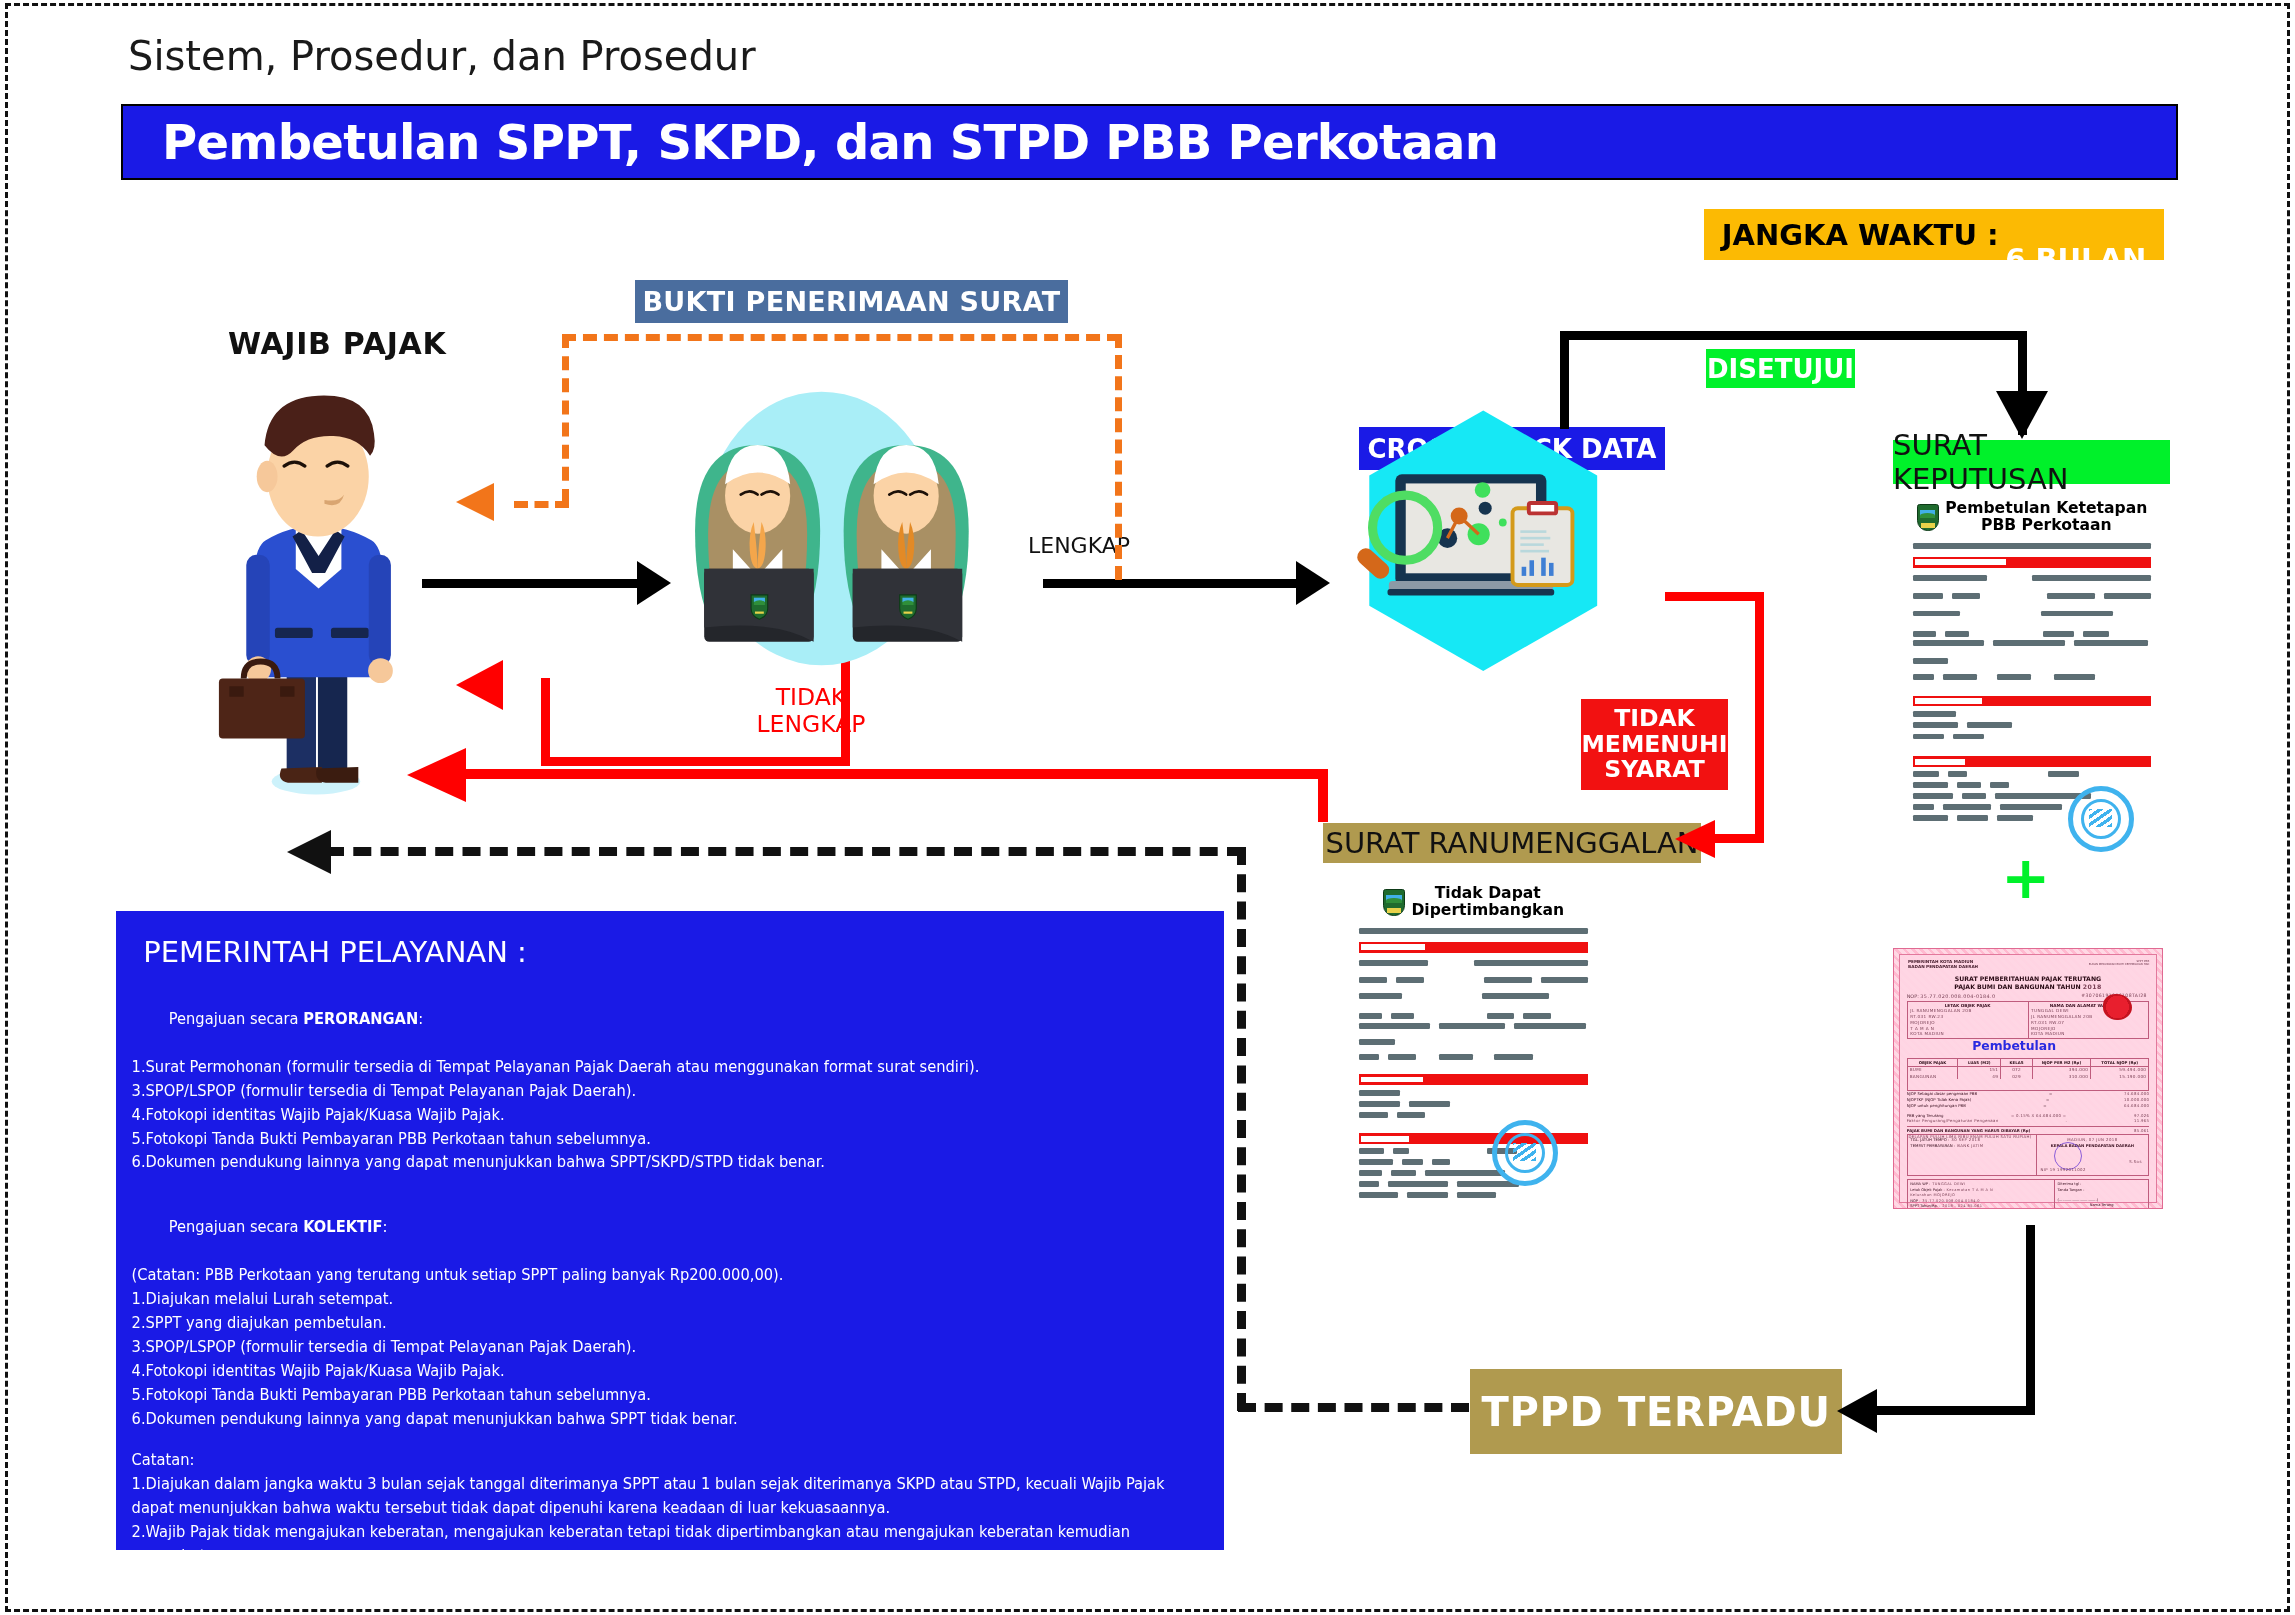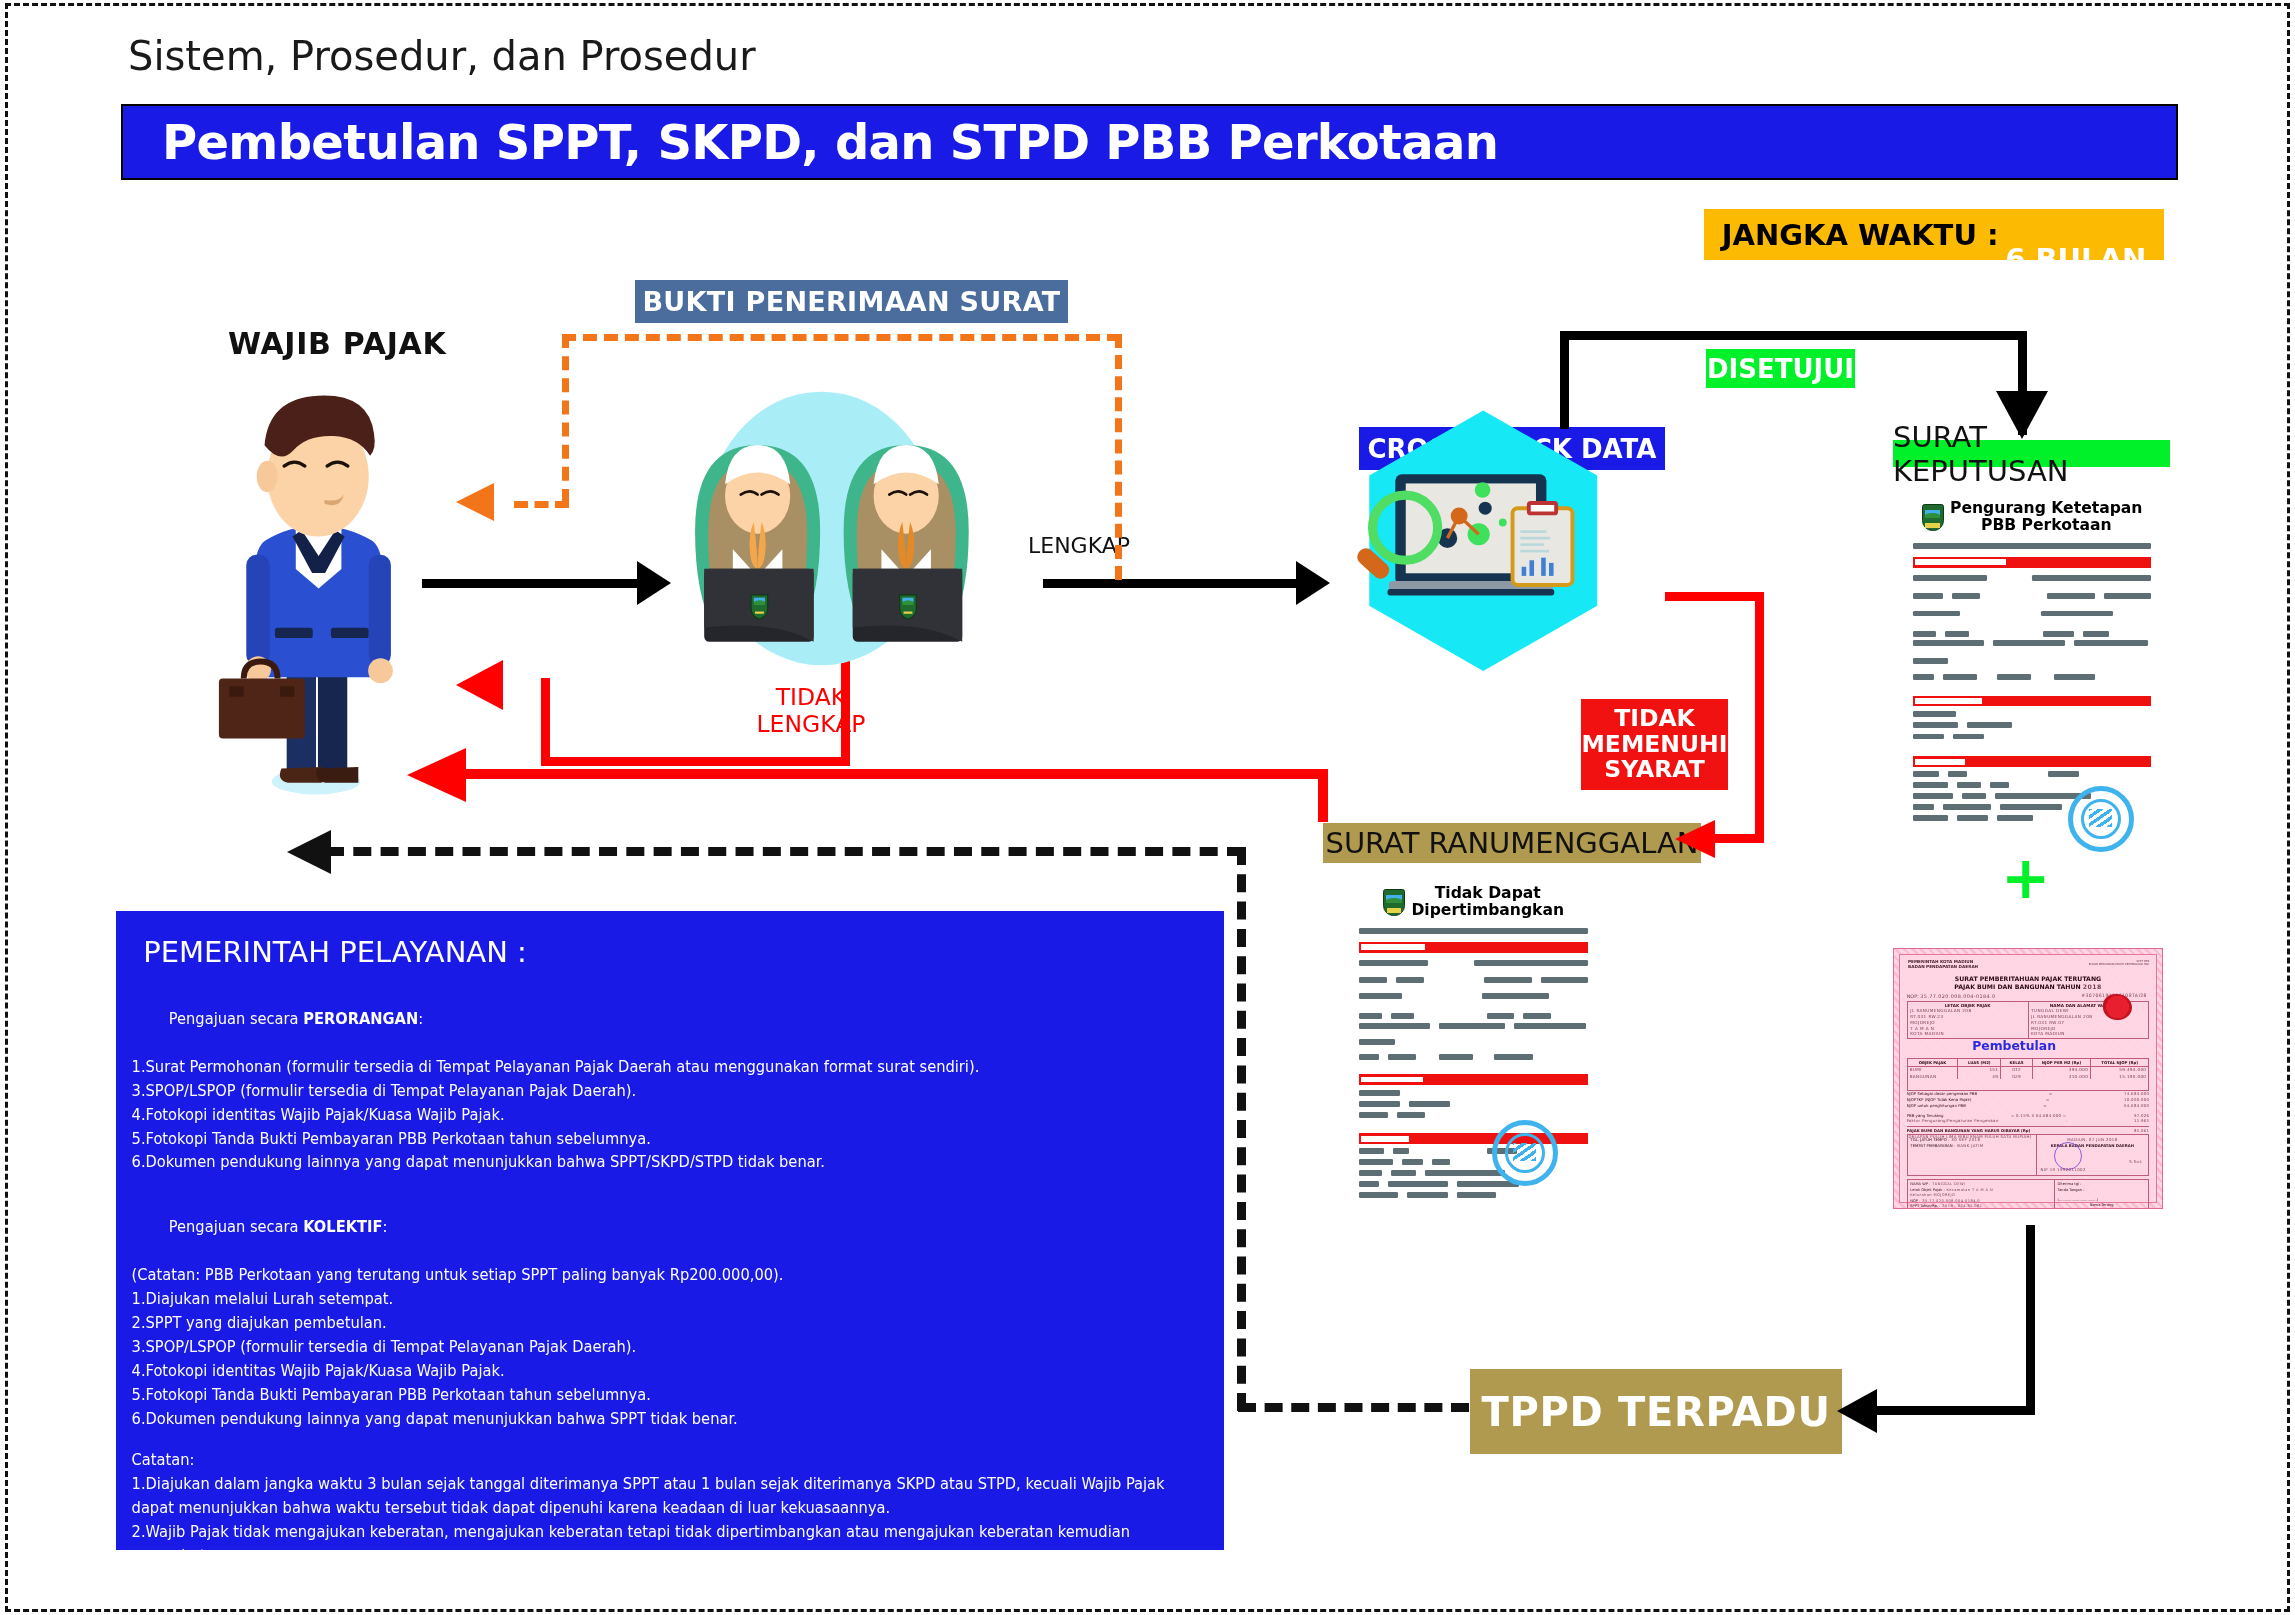--- a/index.html
+++ b/index.html
@@ -30,21 +30,21 @@
   .lab{display:flex;align-items:center;justify-content:center;
        font-family:"DejaVu Sans",sans-serif;}
   #wajib-pajak{left:228px;top:326px;font-size:30px;font-weight:bold;color:#111;
        letter-spacing:0.7px;}
   #bukti{left:635px;top:280px;width:433px;height:43px;background:#4a6d9e;
        color:#fff;font-size:27px;font-weight:bold;letter-spacing:0.3px;}
   #cross-check{left:1359px;top:427px;width:306px;height:43px;background:#1a1ae6;
        color:#fff;font-size:26px;font-weight:bold;}
   #disetujui{left:1706px;top:349px;width:149px;height:39px;background:#00f12a;
        color:#fff;font-size:26px;font-weight:bold;}
-  #surat-kep{left:1893px;top:440px;width:277px;height:27px;background:#00f12a;
+  #surat-kep{left:1893px;top:440px;width:277px;height:44px;background:#00f12a;
        color:#111;font-size:29px;}
   #tidak-memenuhi{left:1581px;top:699px;width:147px;height:91px;background:#f21111;
        color:#fff;font-size:23.5px;font-weight:bold;line-height:1.1;text-align:center;
        flex-direction:column;}
   #surat-pember{left:1323px;top:823px;width:378px;height:40px;background:#b09a4f;
        color:#111;font-size:29px;}
   #tppd{left:1470px;top:1369px;width:372px;height:85px;background:#b09a4f;
        color:#fff;font-size:40px;font-weight:bold;letter-spacing:0.7px;}
   #lengkap{left:1028px;top:533px;font-size:22px;color:#111;
        font-family:"DejaVu Sans",sans-serif;}
@@ -380,21 +380,21 @@
 
   <div class="doc" style="left:1897px;top:495px;width:270px;height:339px;">
     <div class="dhead" style="margin-top:5.2px;">
       <span class="emblem">
         <span class="shield"></span>
           <span class="sky"></span>
         <span class="hill"></span>
           <span class="base"></span>
       </span>
       <span class="dtitle">
-        <span>Pengurang Ketetapan</span><br>
+        <span>Pembetulan Ketetapan</span><br>
         <span>PBB Perkotaan</span>
       </span>
     </div>
     <div style="padding:0 15.6px;margin-top:9px;">
       <div class="bar" style="width:100%;"></div>
       <div class="redbar" style="margin-top:7.8px;">
           <i style="width:38%;"></i>
         </div>
       <div class="row">
           <div class="bar" style="width:31%;"></div>

